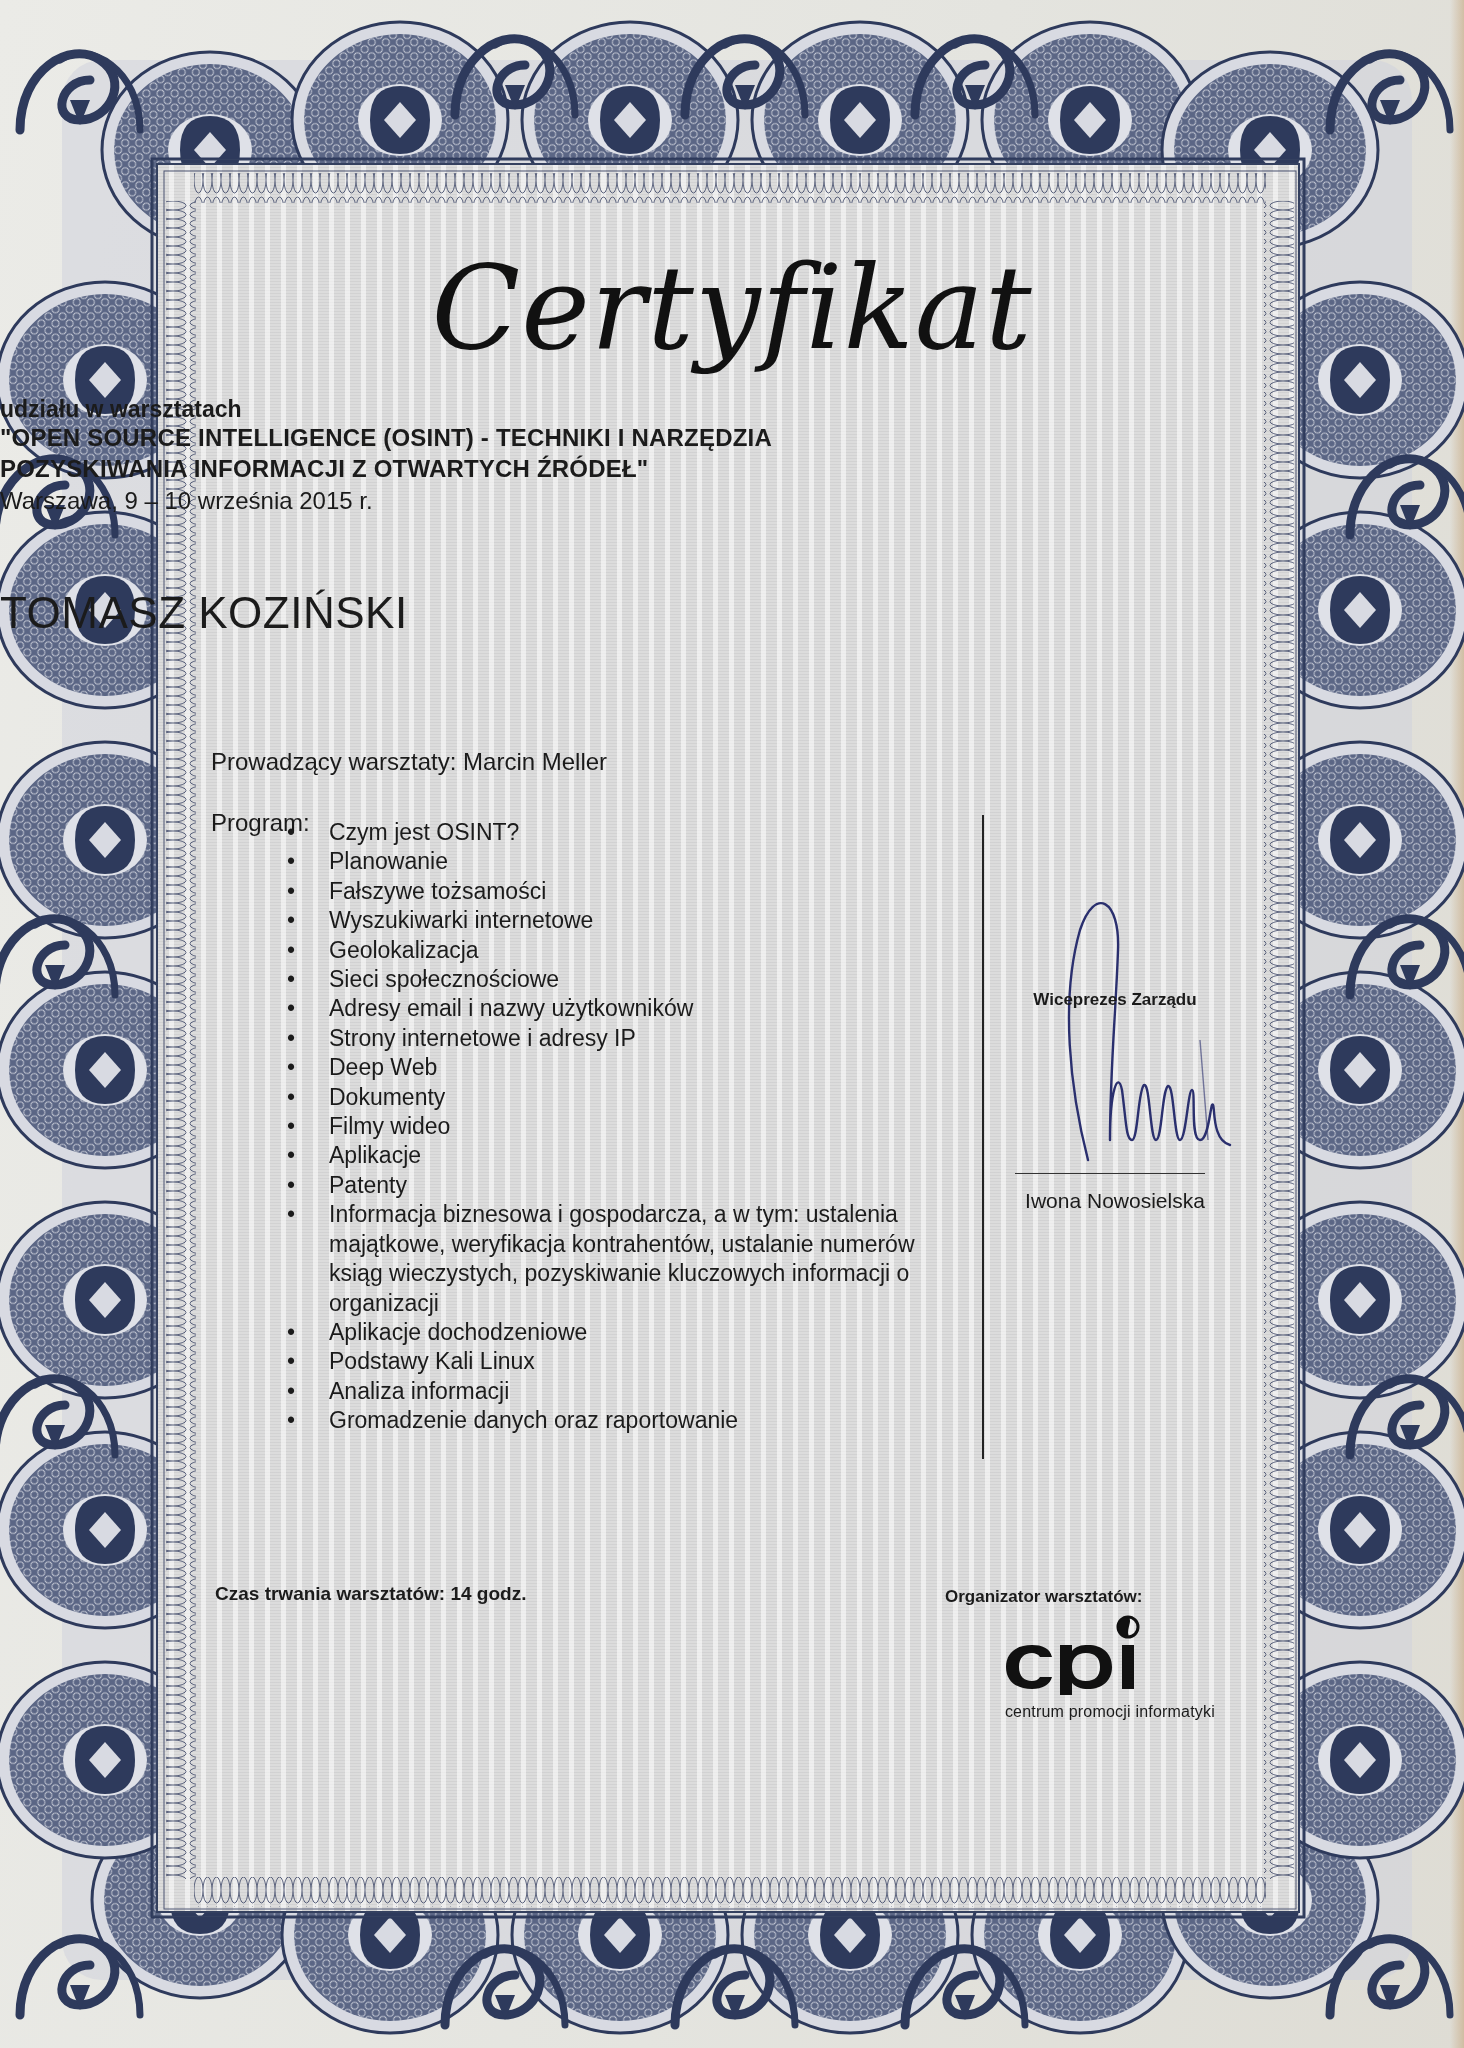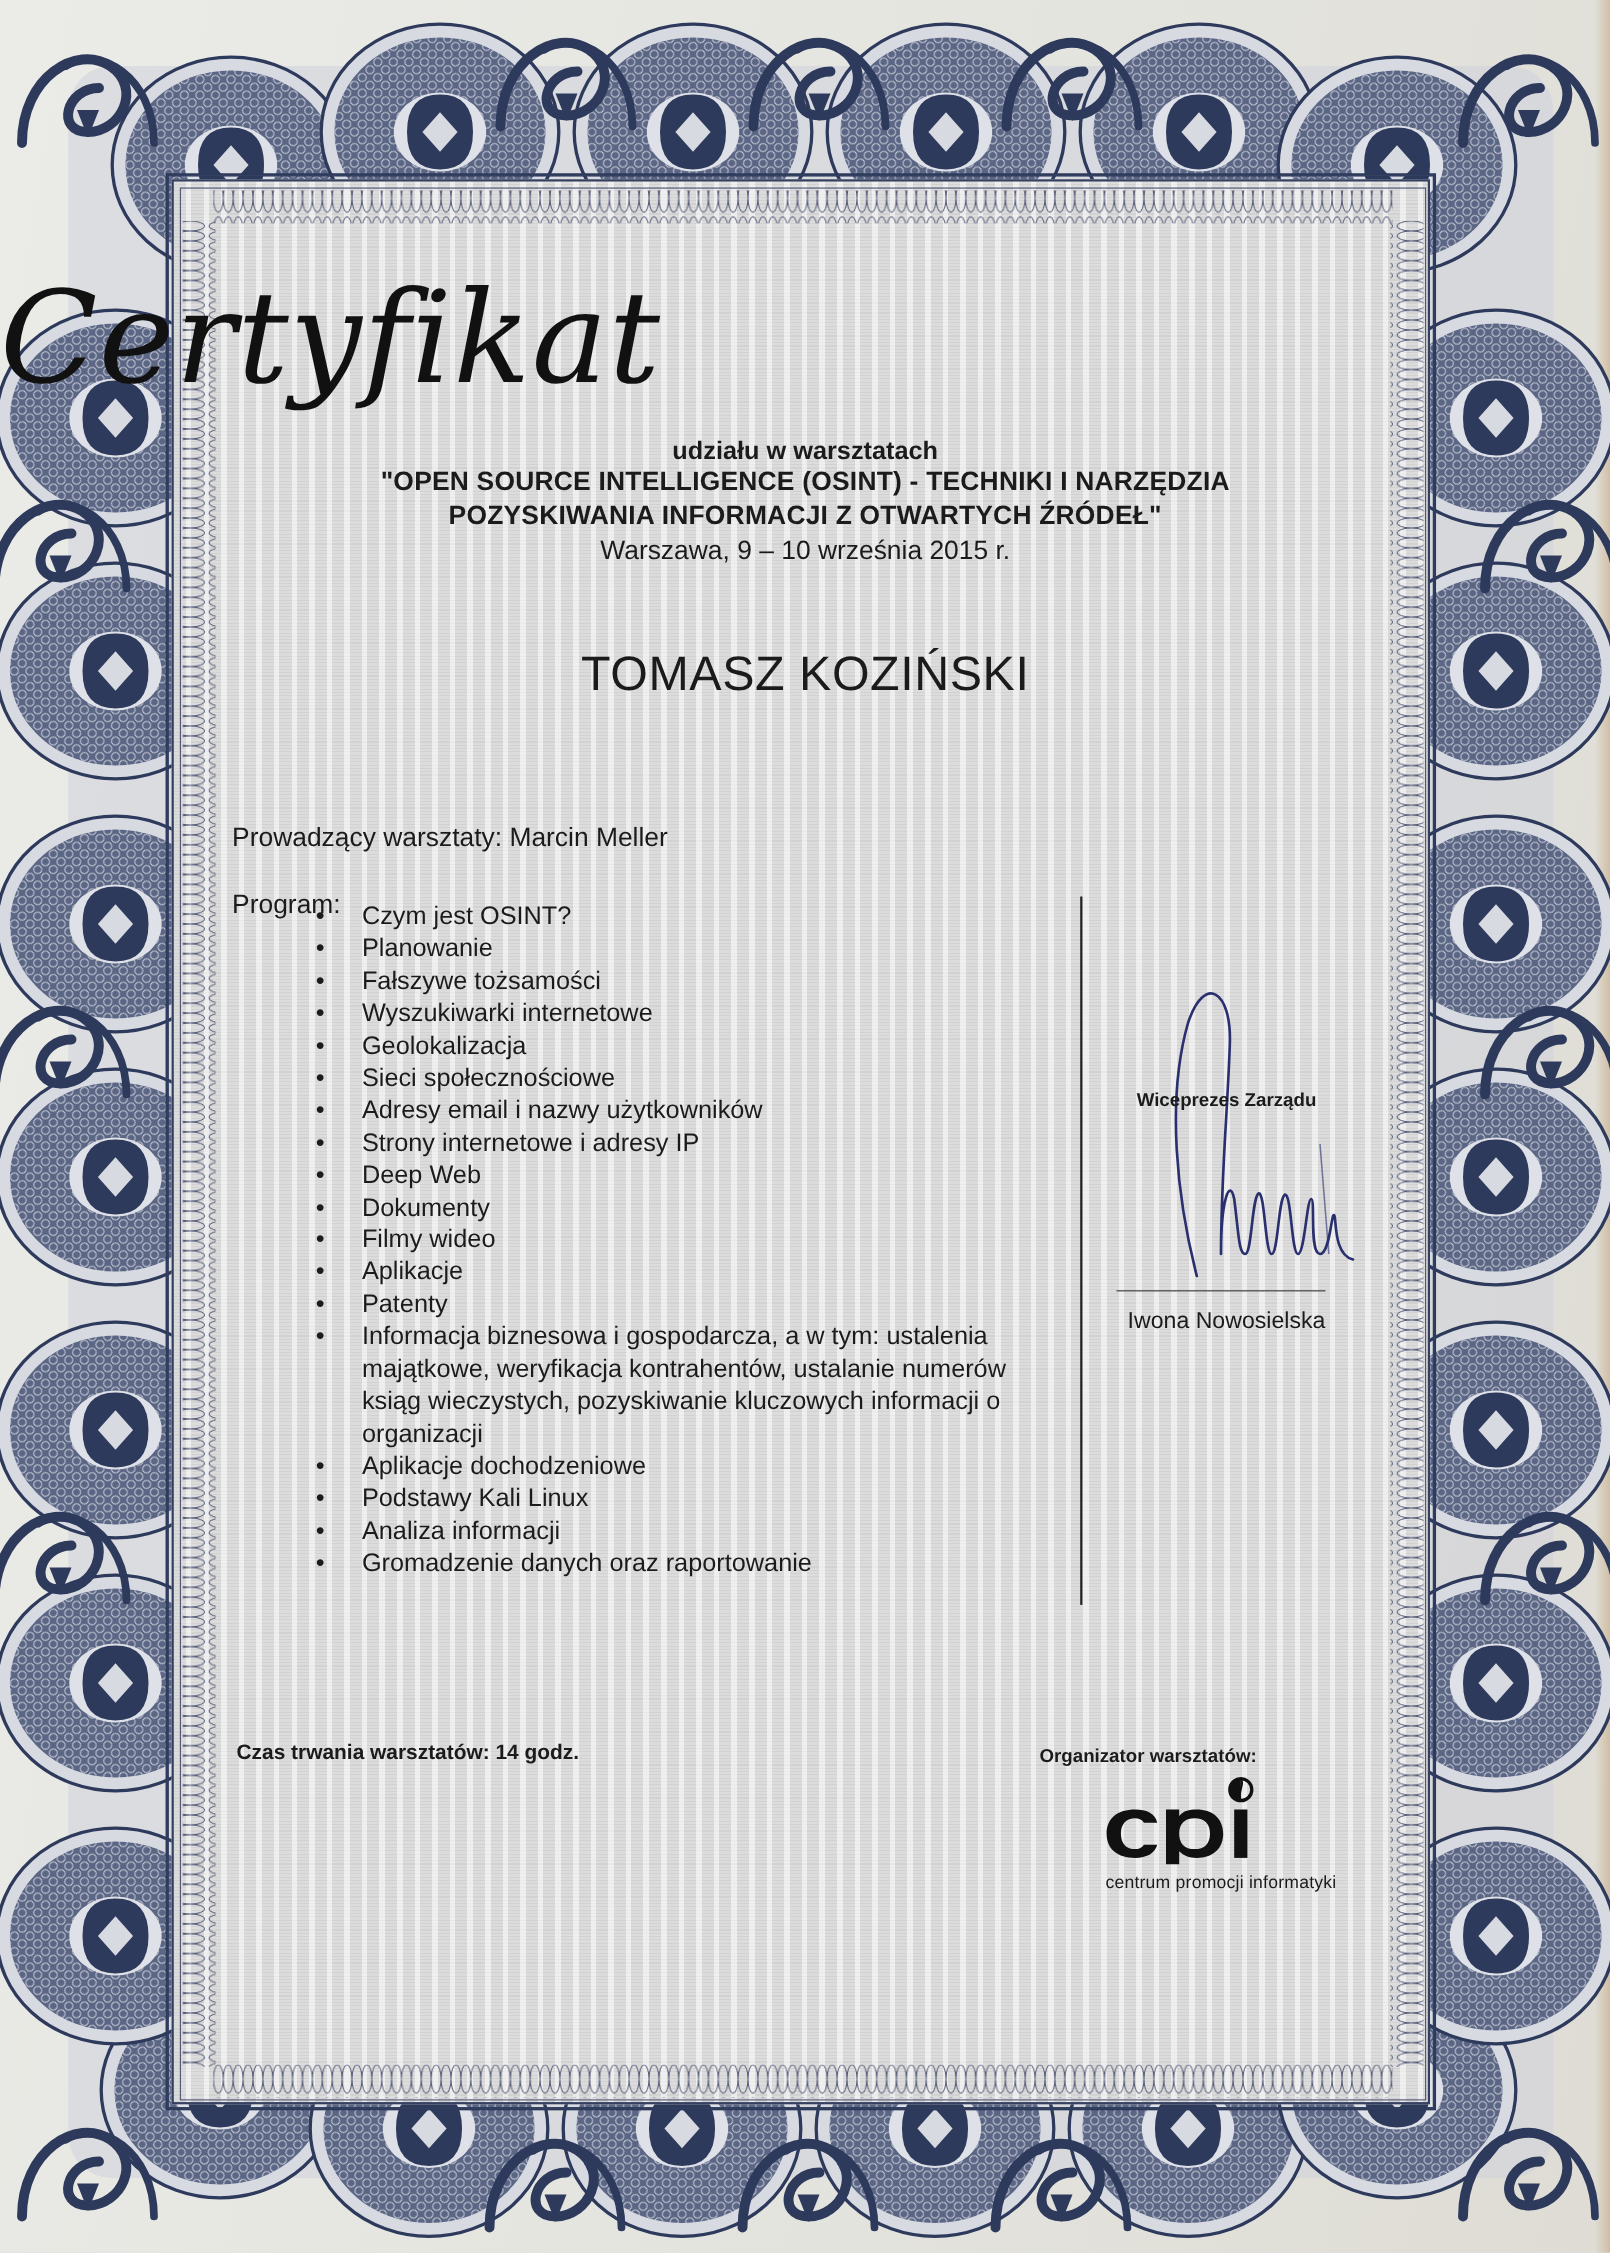--- a/index.html
+++ b/index.html
@@ -31,26 +31,26 @@
         rgba(255,255,255,0.55) 11px, rgba(255,255,255,0.55) 16px),
       repeating-linear-gradient(0deg,
         rgba(120,120,125,0.10) 0px, rgba(120,120,125,0.10) 1px,
         rgba(0,0,0,0) 1px, rgba(0,0,0,0) 3px),
       #dcdcdc;
   }
   .loops-svg { position: absolute; left: 0; top: 0; width: 1144px; height: 1750px; }
 
   .abs { position: absolute; }
   .title {
-    left: 0; width: 1464px; top: 238px; text-align: left;
+    left: 0; width: 1464px; top: 238px; text-align: center;
     font-family: "DejaVu Serif", "Liberation Serif", serif;
     font-style: italic; font-size: 116px; letter-spacing: 1px;
     color: #111; line-height: 140px;
   }
-  .center-line { left: 0; width: 1464px; text-align: center; }
+  .center-line { left: 0; width: 1464px; text-align: left; }
   .subtitle { top: 396px; font-size: 23px; font-weight: bold; }
   .ws-title { font-size: 24px; font-weight: bold; letter-spacing: 0.2px; }
   .ws-title.l1 { top: 424px; }
   .ws-title.l2 { top: 455px; }
   .date { top: 487px; font-size: 24px; }
   .participant { top: 588px; font-size: 44px; letter-spacing: 0.5px; }
   .label-line { left: 211px; font-size: 24px; margin-top: 36px; }
   .instructor { top: 712px; }
   .program-label { top: 773px; }
   .program-list {

